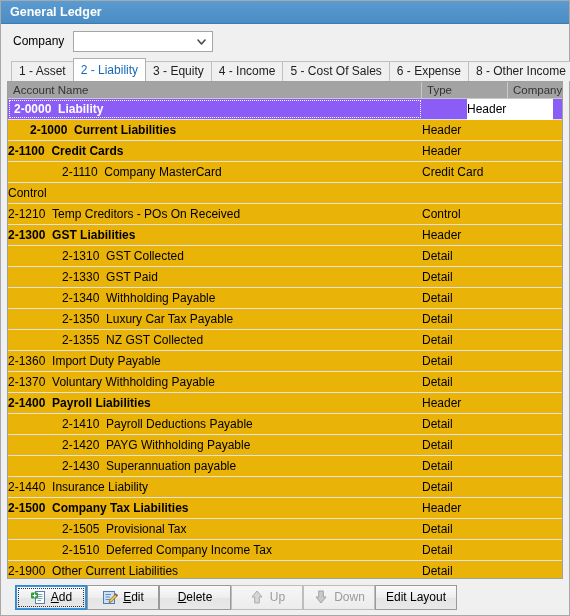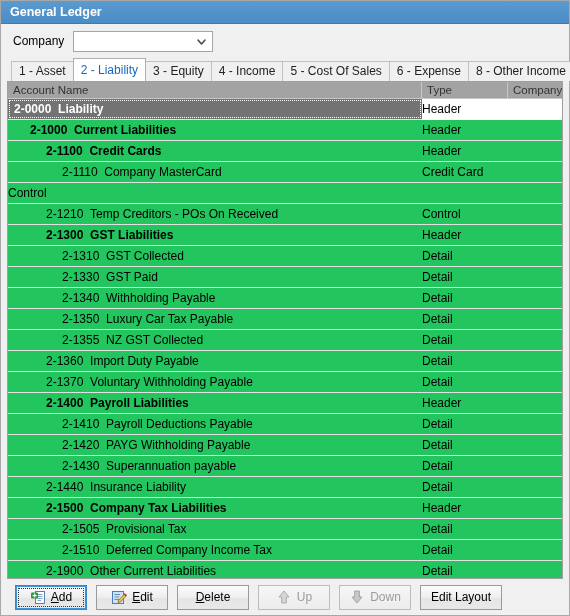--- a/index.html
+++ b/index.html
@@ -151,67 +151,67 @@
   #grid-body {
     flex: 1 1 auto;
     overflow: hidden;
     background: #ffffff;
   }
   .row {
     height: 21px;
     display: flex;
     align-items: center;
     border-bottom: 1px solid #e2e2e2;
-    background: #22c55e;
+    background: #eab308;
     cursor: default;
   }
   .cell {
     font-size: 12px;
     line-height: 20px;
     white-space: nowrap;
     overflow: hidden;
   }
   .cell.c-name { width: 414px; flex: 0 0 414px; }
   .cell.c-type { width: 86px; flex: 0 0 86px; }
   .cell.c-company { flex: 1 1 auto; }
 
   .row.selected {
-    background: #737373;
+    background: #8b5cf6;
     color: #ffffff;
+    gap: 45px;
   }
   .row.selected .cell.c-name {
     color: #ffffff;
     outline: 1px dotted #ffffff;
     outline-offset: -2px;
   }
   .row.selected .cell.c-type,
   .row.selected .cell.c-company {
     background: #ffffff;
     color: #000000;
     height: 21px;
   }
   .row .cell.c-name.bold { font-weight: bold; }
 
   .ind0 { padding-left: 6px; }
   .ind1 { padding-left: 22px; }
-  .ind2 { padding-left: 38px; }
+  .ind2 { }
   .ind3 { padding-left: 54px; }
 
   .acct-num { }
   .acct-name { }
 
   
   #buttonbar {
     flex: 0 0 auto;
     height: 36px;
     display: flex;
     align-items: center;
     padding-left: 14px;
     background: #f0f0f0;
-    gap: 9px;
   }
   .btn {
     height: 25px;
     min-width: 72px;
     background: linear-gradient(to bottom, #fbfbfb 0%, #eeeeee 50%, #e4e4e4 51%, #e9e9e9 100%);
     border: 1px solid #9a9a9a;
     display: flex;
     align-items: center;
     justify-content: center;
     gap: 5px;

